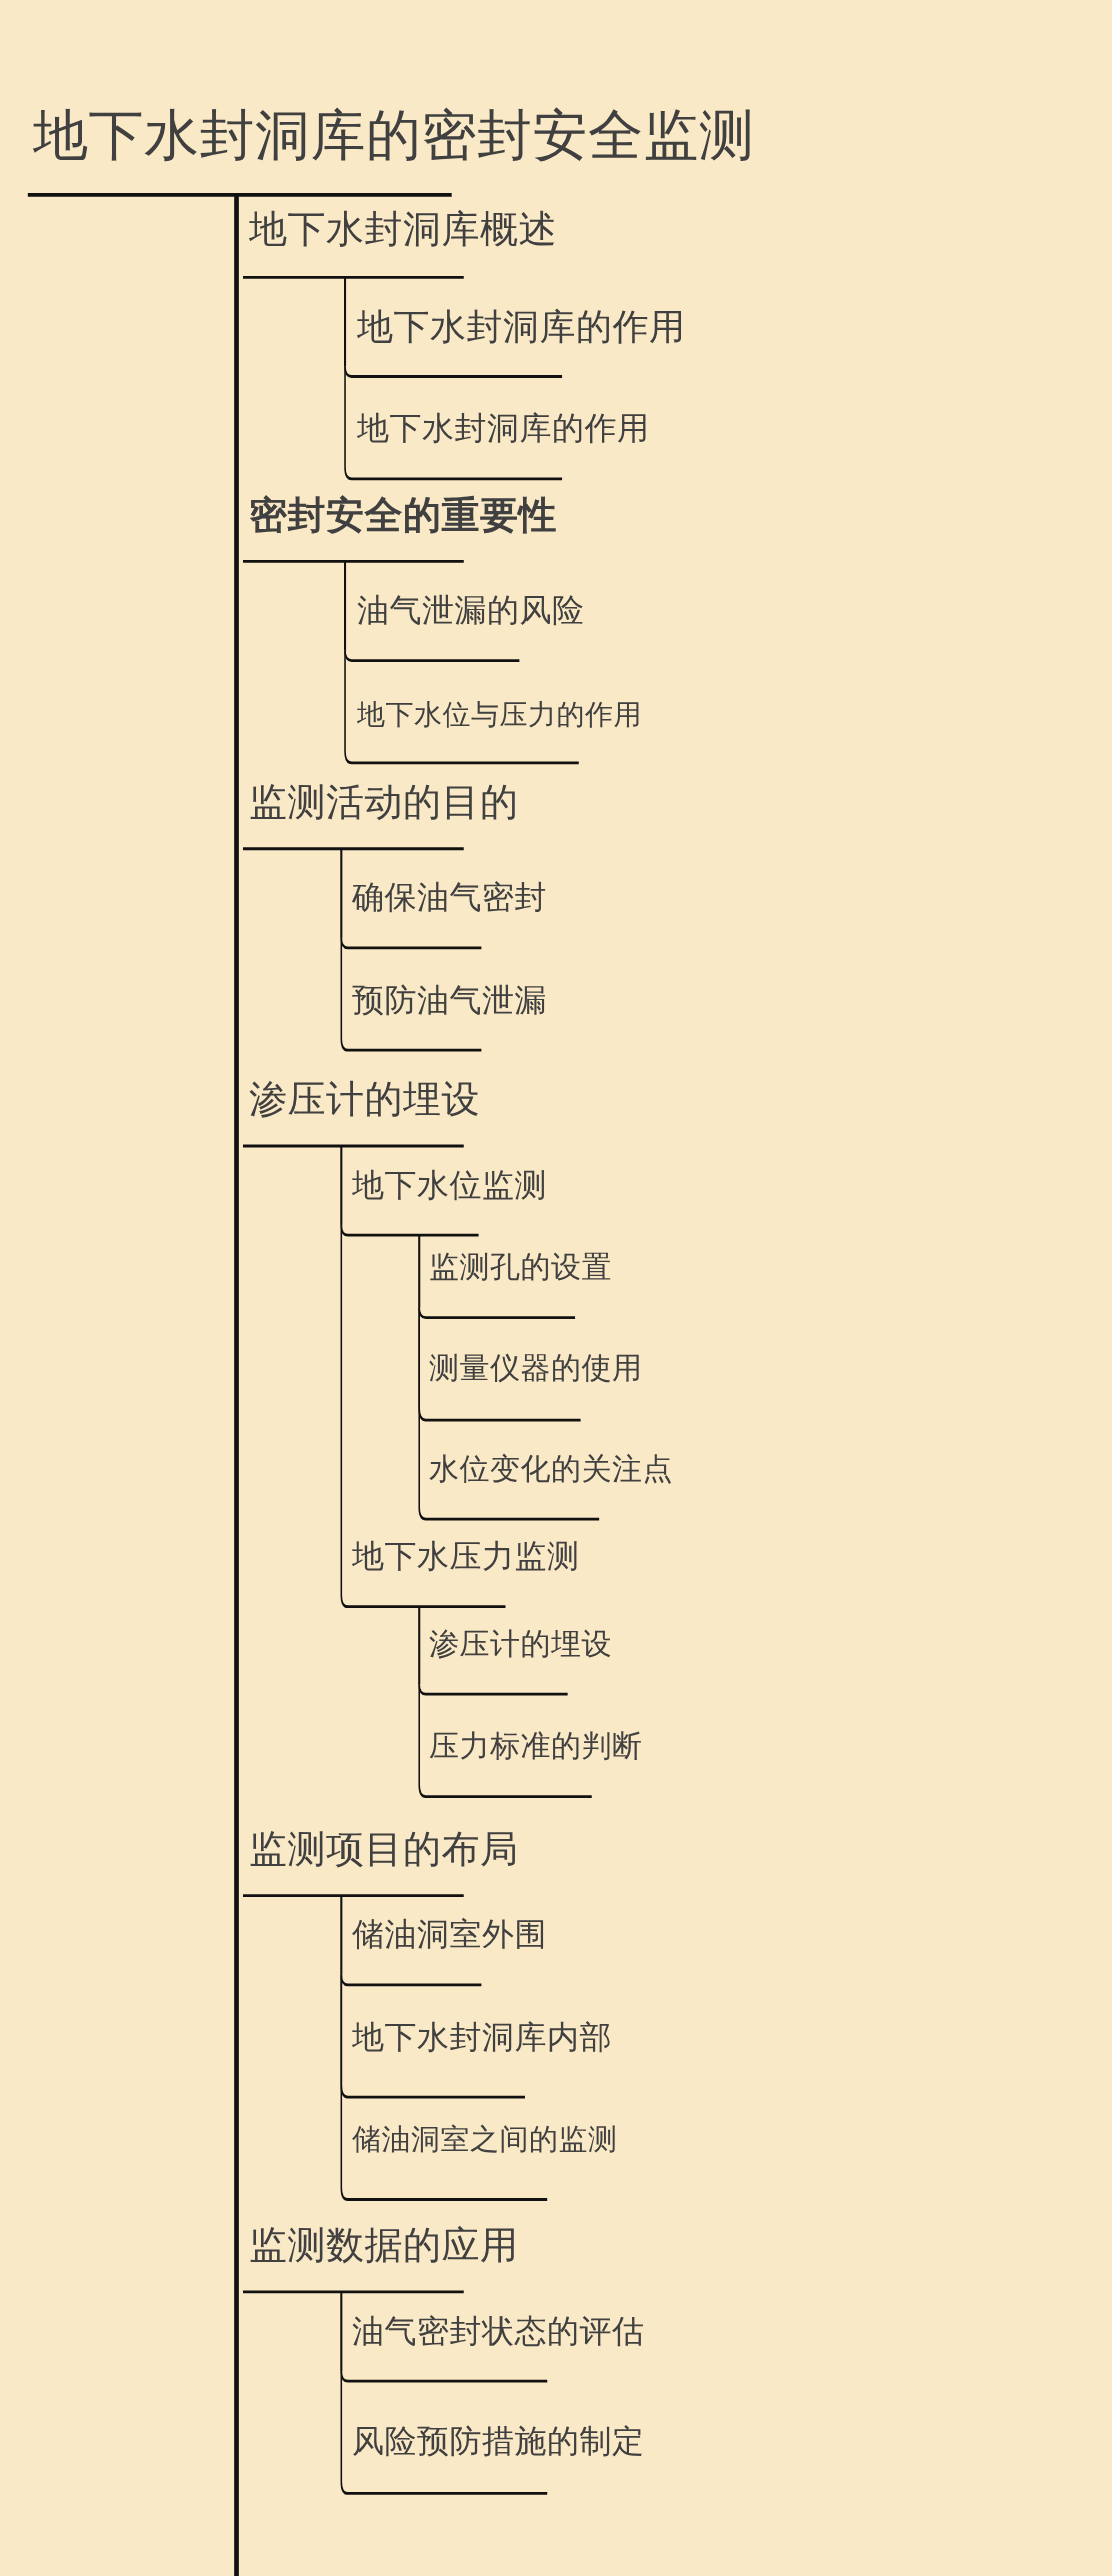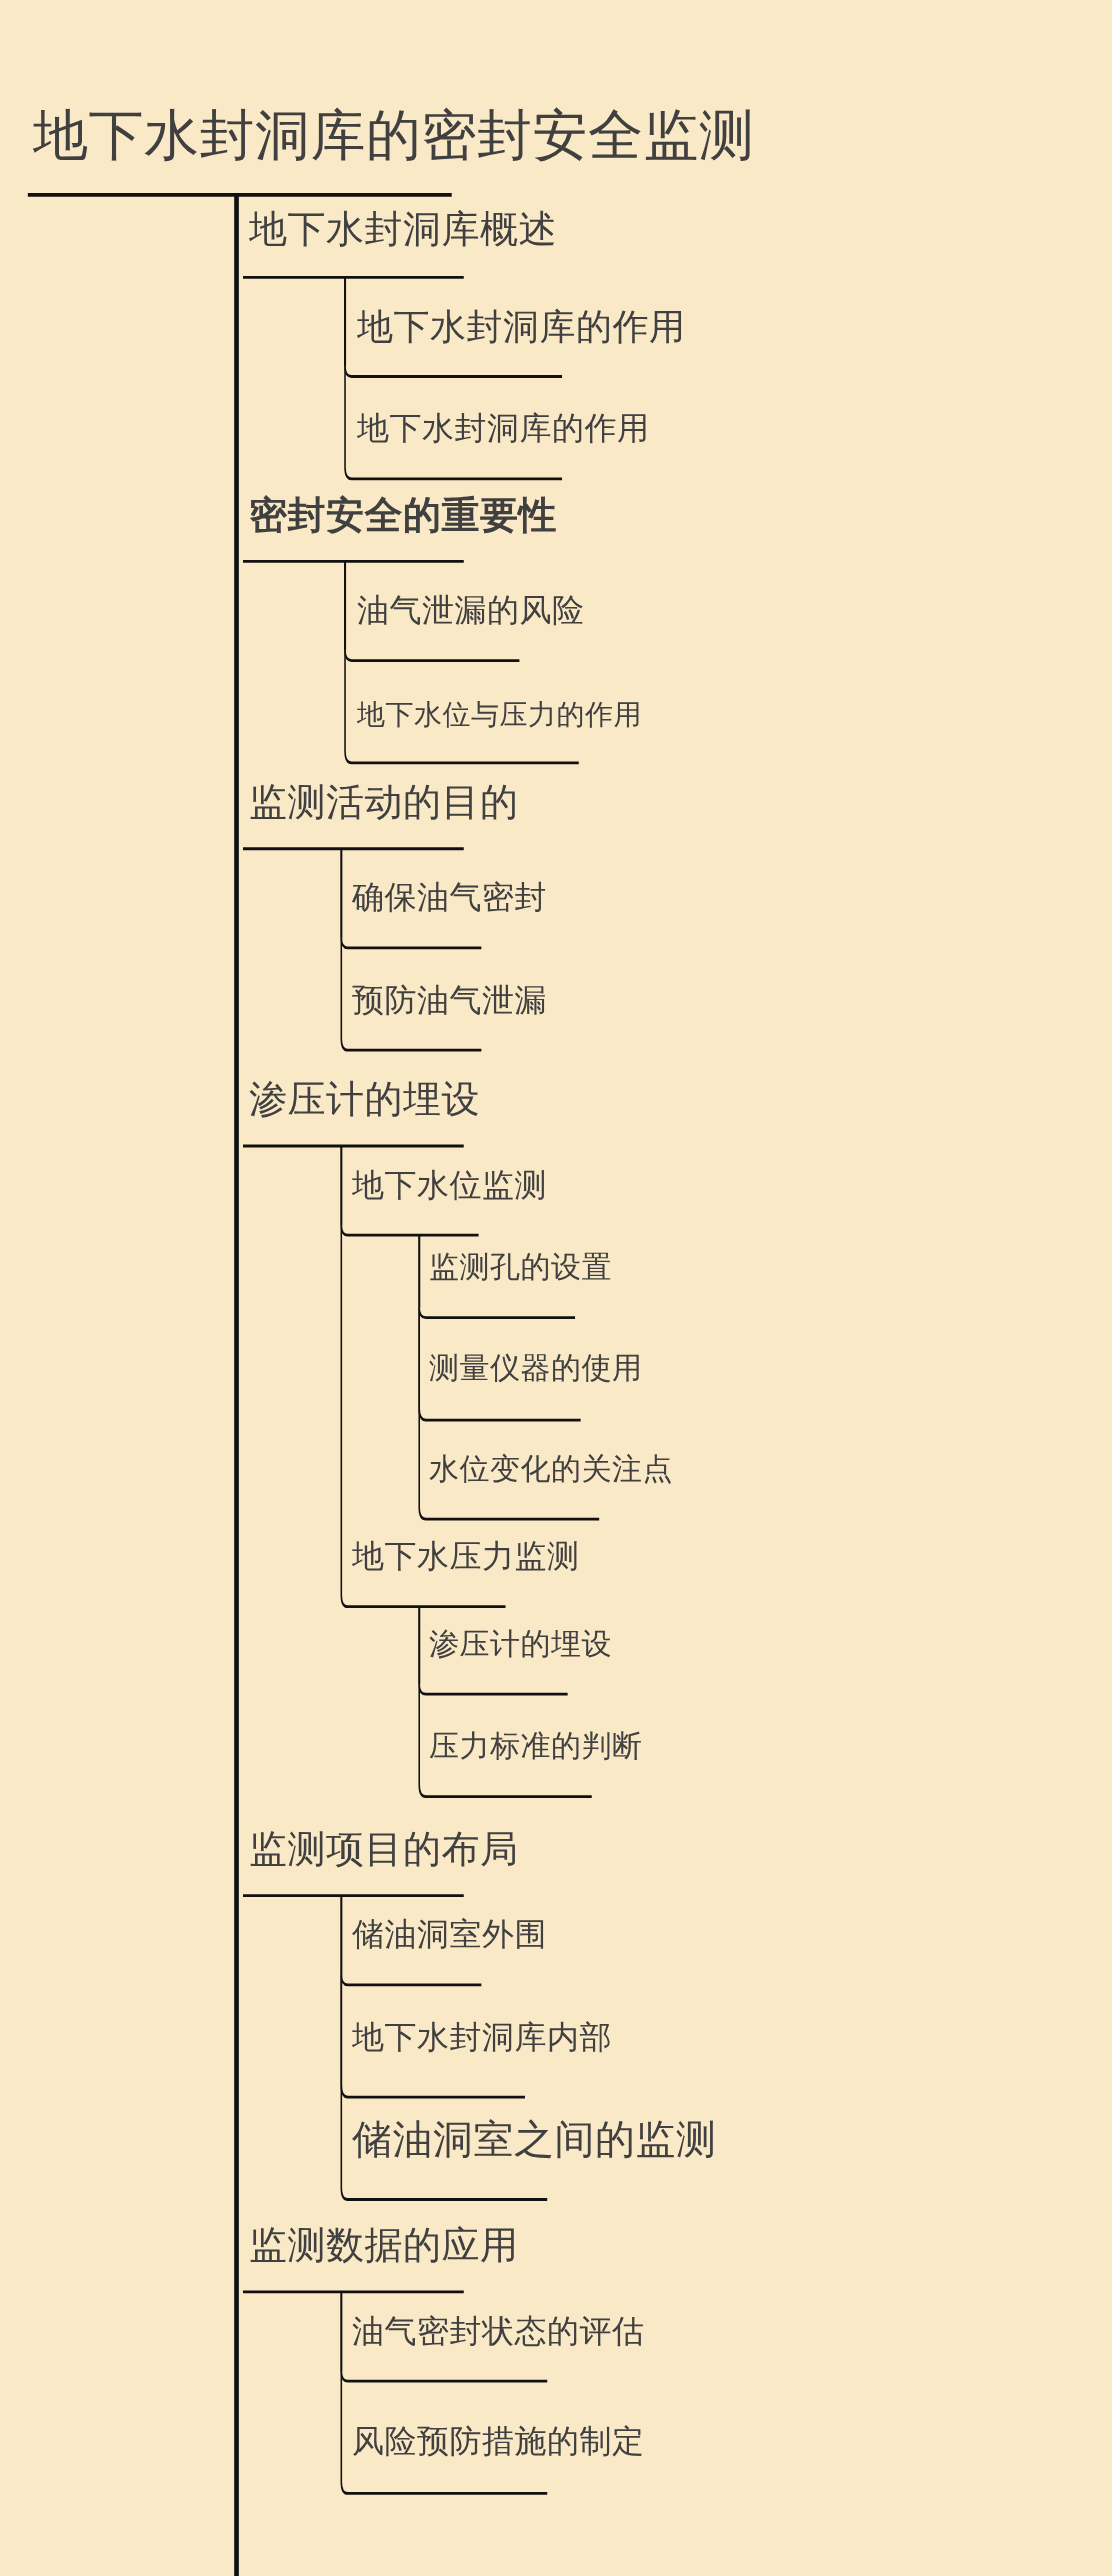--- a/index.html
+++ b/index.html
@@ -126,20 +126,20 @@
   <div class="node-label lvl4" style="left: 429px; top: 1258px; font-size: 30px;">监测孔的设置</div>
   <div class="node-label lvl4" style="left: 429px; top: 1359px; font-size: 30px;">测量仪器的使用</div>
   <div class="node-label lvl4" style="left: 429px; top: 1460px; font-size: 30px;">水位变化的关注点</div>
   <div class="node-label lvl3" style="left: 352px; top: 1547px; font-size: 32px;">地下水压力监测</div>
   <div class="node-label lvl4" style="left: 429px; top: 1635px; font-size: 30px;">渗压计的埋设</div>
   <div class="node-label lvl4" style="left: 429px; top: 1737px; font-size: 30px;">压力标准的判断</div>
 
   <div class="node-label lvl2" style="left: 249px; top: 1838px; font-size: 38px;">监测项目的布局</div>
   <div class="node-label lvl3" style="left: 352px; top: 1925px; font-size: 32px;">储油洞室外围</div>
   <div class="node-label lvl3" style="left: 352px; top: 2028px; font-size: 32px;">地下水封洞库内部</div>
-  <div class="node-label lvl3" style="left: 352px; top: 2130px; font-size: 40px;">储油洞室之间的监测</div>
+  <div class="node-label lvl3" style="left: 352px; top: 2130px; font-size: 29px;">储油洞室之间的监测</div>
 
   <div class="node-label lvl2" style="left: 249px; top: 2234px; font-size: 38px;">监测数据的应用</div>
   <div class="node-label lvl3" style="left: 352px; top: 2322px; font-size: 32px;">油气密封状态的评估</div>
   <div class="node-label lvl3" style="left: 352px; top: 2432px; font-size: 32px;">风险预防措施的制定</div>
 
 </div>
 
 
 </body></html>

